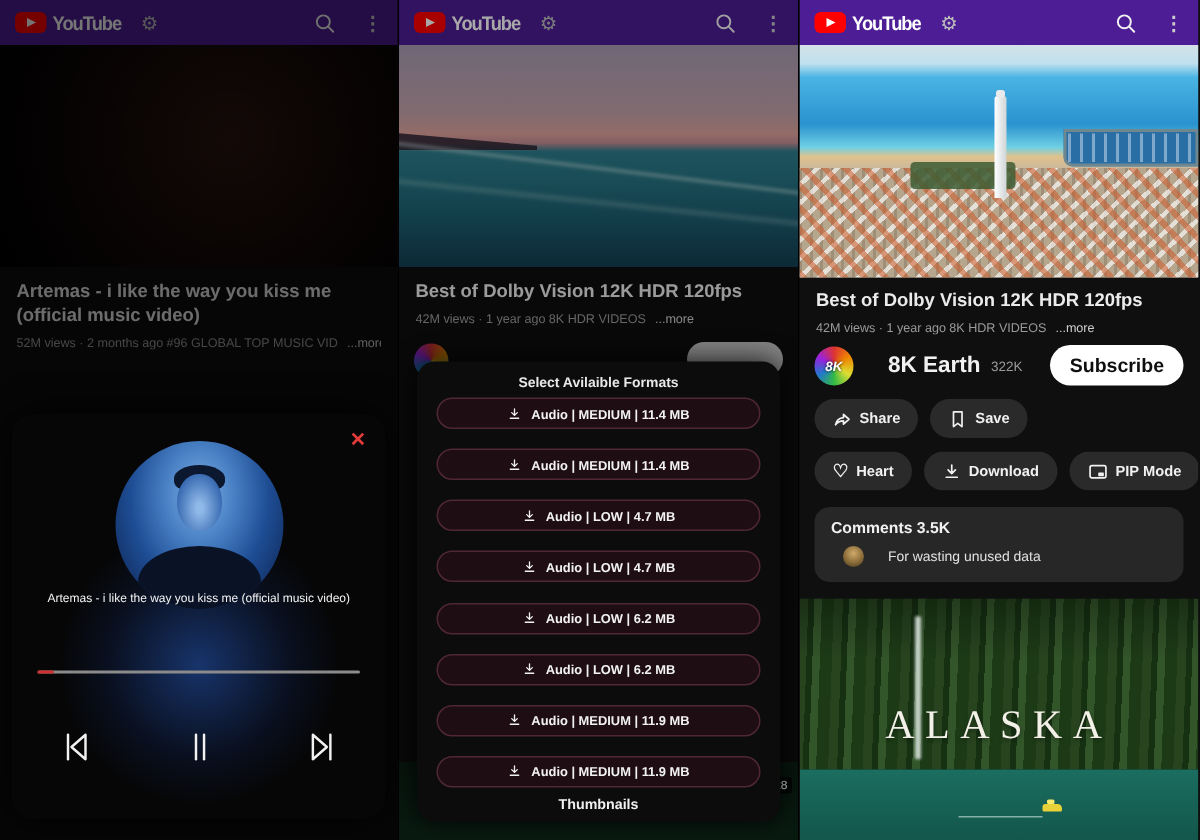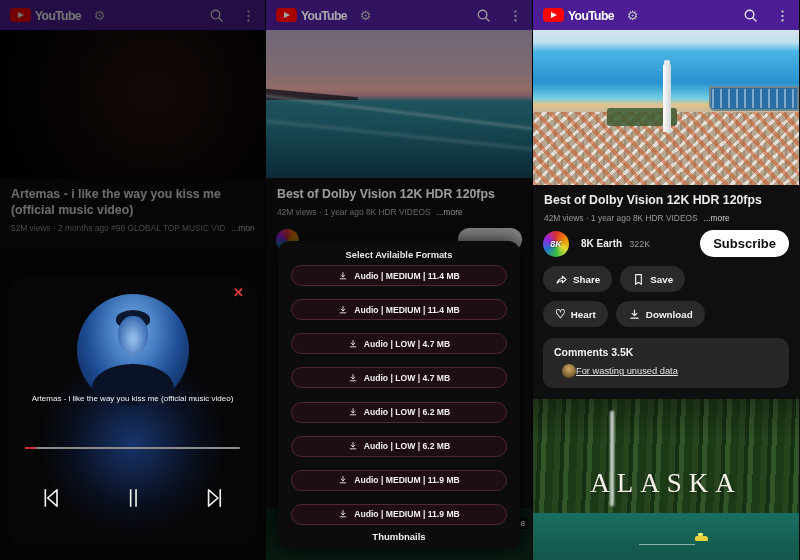--- a/index.html
+++ b/index.html
@@ -89,34 +89,34 @@
       box-shadow:inset 0 0 0 2px rgba(180,160,120,.5); }
   .thumb-right .harbor::after { content:""; position:absolute; inset:3px;
       background:repeating-linear-gradient(90deg, rgba(255,255,255,.8) 0 2px, transparent 2px 8px); opacity:.5; }
   .thumb-right .lighthouse { position:absolute; left:49%; top:22%; width:8px; height:44%; background:linear-gradient(90deg,#ffffff,#cfd4d6); border-radius:2px 2px 0 0; }
   .thumb-right .lighthouse::before { content:""; position:absolute; top:-4px; left:1px; width:6px; height:5px; background:#e8eaec; border-radius:2px; }
   .thumb-right .greens { position:absolute; left:28%; top:50%; width:26%; height:12%; background:#3d5c33; border-radius:3px; opacity:.85; }
   .ch-row { display:flex; align-items:center; padding:7px 10px 0; }
   .ch-avatar { width:26px; height:26px; border-radius:50%; flex:none; display:flex; align-items:center; justify-content:center;
       background:conic-gradient(#d33, #e80, #dd3, #3b4, #27c, #92d, #d33); }
   .ch-avatar span { color:#fff; font-size:9px; font-weight:700; font-style:italic; text-shadow:0 0 2px #000; }
-  .ch-name { color:#f1f1f1; font-size:10px; font-weight:700; margin-left:12px; }
+  .ch-name { color:#f1f1f1; font-size:15px; font-weight:700; margin-left:23px; }
   .ch-subs { color:#9a9a9a; font-size:9px; margin-left:7px; }
   .btn-subscribe { margin-left:auto; background:#fff; color:#0f0f0f; font-size:13px; font-weight:700; padding:6px 13px; border-radius:16px; border:none; }
   .action-row { display:flex; gap:8px; padding:0 10px; margin-top:9px; overflow:hidden; white-space:nowrap; }
   .pill { display:inline-flex; align-items:center; gap:5px; background:#2a2a2a; color:#f1f1f1; font-size:9.8px; font-weight:700;
       height:26px; padding:0 12px; border-radius:14px; flex:none; }
   .pill svg { display:block; flex:none; }
   .pill .vdiv { width:1px; height:14px; background:#555; margin:0 4px; }
   .pill .heart-glyph { font-size:12px; line-height:1; }
   .comments-card { margin:11px 10px 0; background:#272727; border-radius:10px; padding:8px 11px 10px; }
   .comments-title { color:#f1f1f1; font-size:10.5px; font-weight:700; }
   .comments-row { display:flex; align-items:center; margin-top:6px; padding-left:8px; }
   .c-avatar { width:14px; height:14px; border-radius:50%; flex:none; background:radial-gradient(circle at 50% 35%, #cfa968 0%, #8a6c3a 55%, #3c2f18 100%); }
-  .comments-preview { color:#e2e2e2; font-size:9.3px; margin-left:0;text-decoration:underline; }
+  .comments-preview { color:#e2e2e2; font-size:9.3px; margin-left:16px; }
   .alaska { position:relative; margin-top:11px; height:190px; overflow:hidden; }
   .alaska .cliffs { position:absolute; left:0; right:0; top:0; height:60%;
       background:
         linear-gradient(180deg, rgba(0,0,0,.3), transparent 35%),
         repeating-linear-gradient(92deg, #27441f 0 6px, #163012 6px 10px, #33552a 10px 15px, #1c3a16 15px 23px); }
   .alaska .water { position:absolute; left:0; right:0; top:60%; bottom:0; background:linear-gradient(180deg, #1a6e60 0%, #14584d 55%, #0f493f 100%); }
   .alaska .falls { position:absolute; left:29%; top:6%; width:4px; height:50%; background:#e8f0ec; opacity:.8; filter:blur(1px); }
   .alaska-word { position:absolute; left:0; right:0; top:36%; text-align:center; color:#f3f0e8;
       font-family:"Liberation Serif", serif; font-size:27px; letter-spacing:7px; text-shadow:0 1px 3px rgba(0,0,0,.4); }
   .alaska .boat { position:absolute; left:61%; top:72%; width:13px; height:5px; background:#e8d23a; border-radius:2px 3px 1px 1px; }
@@ -331,20 +331,27 @@
       <div class="pill">
         <span class="heart-glyph">♡</span>
         <span>Heart</span>
       </div>
       <div class="pill">
         <svg class="icon-stroke" width="13" height="13" viewBox="0 0 16 16">
             <path d="M8 2.5v7M5 6.5l3 3 3-3M3.5 12.5h9"></path>
           </svg>
         <span>Download</span>
       </div>
+      <div class="pill">
+        <svg class="icon-stroke" width="14" height="13" viewBox="0 0 16 16">
+            <rect x="1.5" y="3" width="13" height="10" rx="1.5"></rect>
+            <rect class="solid" x="8.2" y="8.6" width="4.6" height="3.1" rx="0.5"></rect>
+          </svg>
+        <span>PIP Mode</span>
+      </div>
 
     </div>
 
     <div class="comments-card">
       <div class="comments-title">Comments 3.5K</div>
       <div class="comments-row">
         <div class="c-avatar"></div>
         <div class="comments-preview">For wasting unused data</div>
       </div>
     </div>

